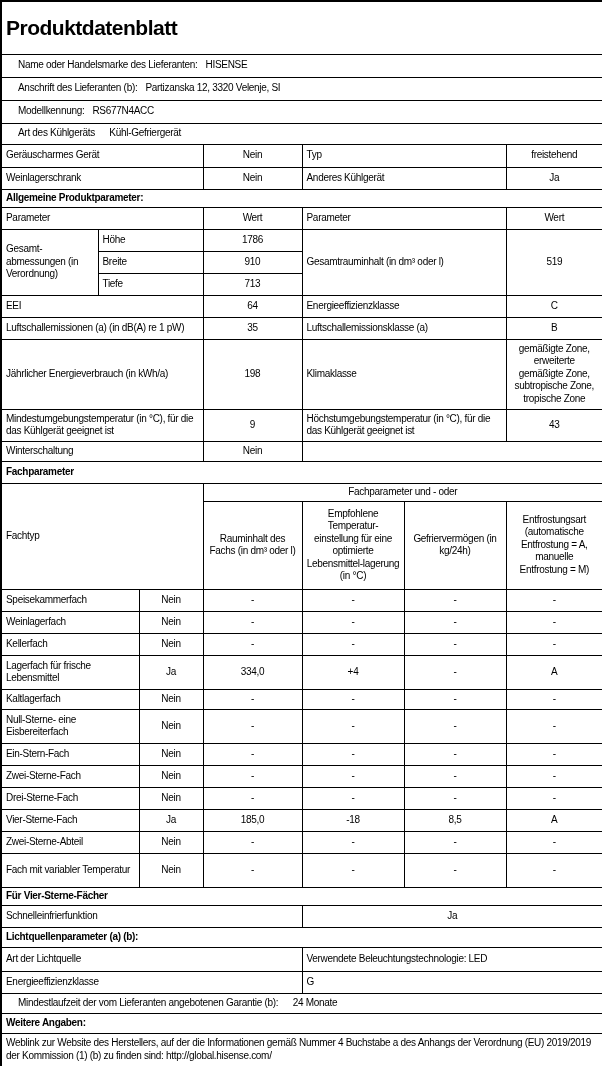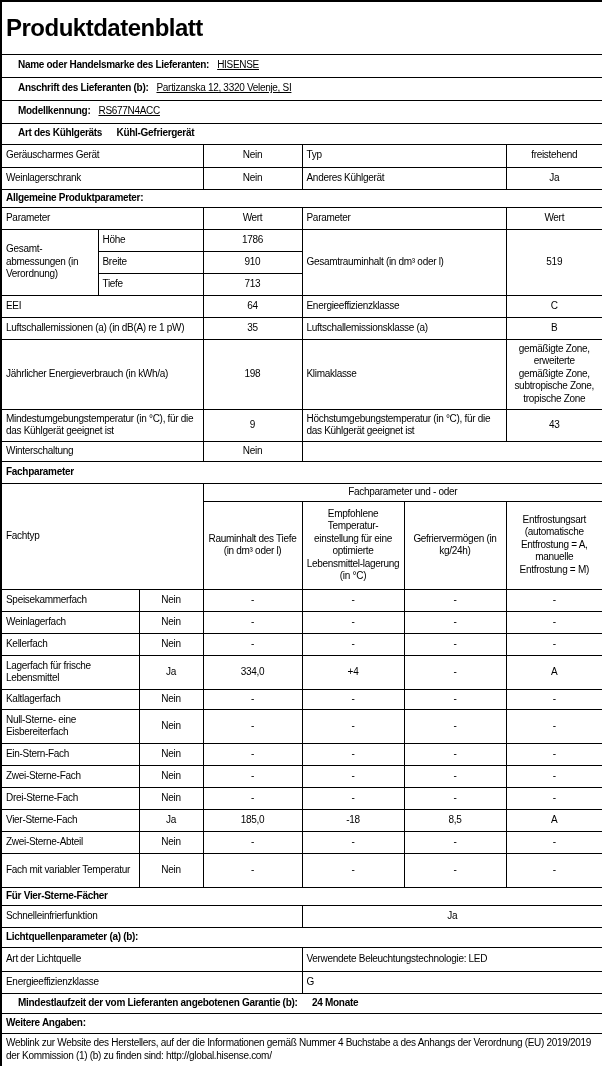--- a/index.html
+++ b/index.html
@@ -14,31 +14,31 @@
     line-height:1.25;
   }
   table.sheet td{
     border:1px solid #000;
     padding:1px 4px;
     vertical-align:middle;
     overflow:hidden;
   }
   td.title-cell{
     vertical-align:top;
-    font-size:24px;
+    font-size:21px;
     font-weight:bold;
     padding:3px 5px;
     letter-spacing:-0.5px;
   }
-  .b{font-weight:bold;padding-left:12px;}
+  .b{font-weight:normal;padding-left:12px;}
   .c{text-align:center;}
   .nw{white-space:nowrap;}
   .sect td{border-top:2px solid #000;border-bottom:2px solid #000;font-weight:bold;}
   .info td{border-top:2px solid #000;}
-  .vs{margin-left:8px;text-decoration:underline;}
+  .vs{margin-left:8px;}
 </style>
 </head>
 <body>
 
 <table class="sheet">
   <colgroup>
     <col style="width:97px">
       <col style="width:41px">
       <col style="width:64px">
     <col style="width:99px">
@@ -142,21 +142,21 @@
   </tr>
 
   <tr style="height:22px" class="sect">
     <td colspan="7" class="nw">Fachparameter</td>
   </tr>
   <tr style="height:18px">
     <td colspan="3" rowspan="2">Fachtyp</td>
     <td colspan="4" class="c">Fachparameter und - oder</td>
   </tr>
   <tr style="height:88px">
-    <td class="c">Rauminhalt des Tiefe (in dm³ oder l)</td>
+    <td class="c">Rauminhalt des Fachs (in dm³ oder l)</td>
     <td class="c">Empfohlene Temperatur-einstellung für eine optimierte Lebensmittel-lagerung (in °C)</td>
     <td class="c">Gefriervermögen (in kg/24h)</td>
     <td class="c">Entfrostungsart (automatische Entfrostung = A, manuelle Entfrostung = M)</td>
   </tr>
 
   <tr style="height:22px">
     <td colspan="2" class="nw">Speisekammerfach</td>
     <td class="c">Nein</td>
     <td class="c">-</td>
     <td class="c">-</td>

